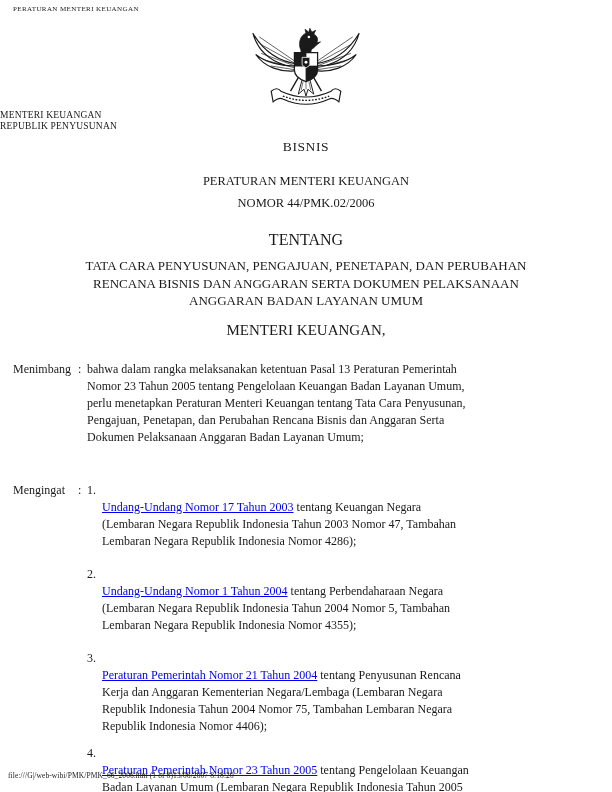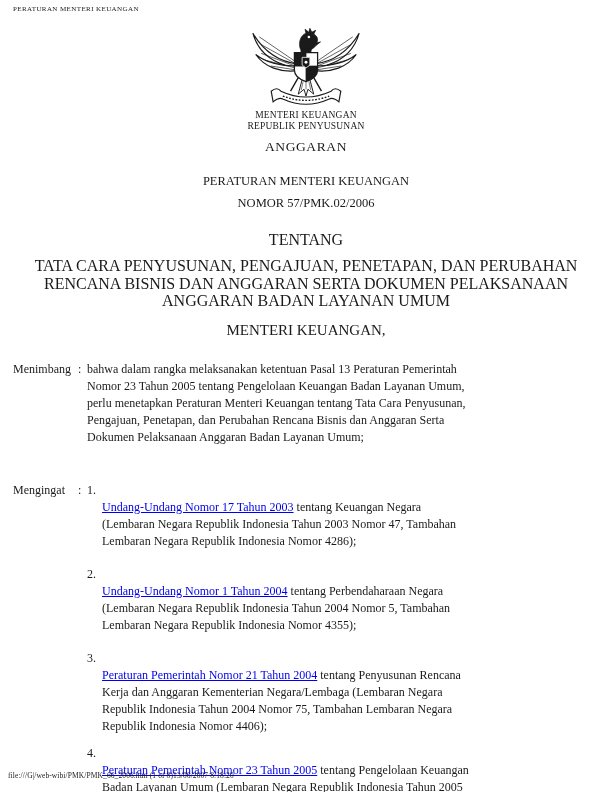--- a/index.html
+++ b/index.html
@@ -11,33 +11,33 @@
     font-family:"Liberation Serif","DejaVu Serif",serif;
     color:#1a1a1a;
     overflow:hidden;
   }
   .running-header{
     position:absolute;left:13px;top:5px;
     font-size:7px;letter-spacing:.4px;
   }
   .emblem-wrap{
     position:absolute;left:0;right:0;top:26px;
-    text-align:center;
+    text-align:left;
   }
   .emblem-wrap svg{display:block;margin:0 auto;}
   .emblem-caption{font-size:9.5px;line-height:11px;letter-spacing:.2px;}
   .salinan{
     position:absolute;left:0;right:0;top:139px;
     text-align:center;font-size:13.5px;letter-spacing:.6px;
   }
   .c-line{position:absolute;left:0;right:0;text-align:center;}
   .heading{top:174px;font-size:12.5px;}
   .nomor{top:196px;font-size:12.5px;}
   .tentang{top:231px;font-size:16px;}
-  .subject{top:257px;font-size:16px;line-height:17.5px;white-space:pre-line;}
+  .subject{top:257px;font-size:13px;line-height:17.5px;white-space:pre-line;}
   .authority{top:322px;font-size:15px;}
   .clause{
     position:absolute;left:13px;right:10px;
     display:flex;align-items:flex-start;
     font-size:12px;line-height:17px;
   }
   .clause .label{width:65px;flex:0 0 65px;}
   .clause .colon{width:9px;flex:0 0 9px;}
   .clause .content{flex:1 1 auto;max-width:500px;}
   .pre{white-space:pre-line;}
@@ -95,25 +95,25 @@
         <circle cx="60" cy="36" r="1.5" fill="#ffffff"></circle>
 
         <path d="M24,66 Q30,61 34,66 Q60,78 86,66 Q90,61 96,66 L94,77 Q88,72 84,74 Q60,85 36,74 Q32,72 26,77 Z" fill="#ffffff" stroke="#1a1a1a" stroke-width="1.2"></path>
         <path d="M36,71 Q60,80 84,71" stroke="#1a1a1a" stroke-width="1.4" fill="none" stroke-dasharray="1.8,1.6"></path>
       </svg>
     </span>
     <div class="emblem-caption">MENTERI KEUANGAN</div>
     <div class="emblem-caption">REPUBLIK PENYUSUNAN</div>
   </div>
 
-  <div class="salinan">ANGGARAN</div>
+  <div class="salinan">BISNIS</div>
 
   <div class="c-line heading">PERATURAN MENTERI KEUANGAN</div>
 
-  <div class="c-line nomor">NOMOR 57/PMK.02/2006</div>
+  <div class="c-line nomor">NOMOR 44/PMK.02/2006</div>
 
   <div class="c-line tentang">TENTANG</div>
 
   <div class="c-line subject">TATA CARA PENYUSUNAN, PENGAJUAN, PENETAPAN, DAN PERUBAHAN
 RENCANA BISNIS DAN ANGGARAN SERTA DOKUMEN PELAKSANAAN
 ANGGARAN BADAN LAYANAN UMUM</div>
 
   <div class="c-line authority">MENTERI KEUANGAN,</div>
 
   <div class="clause menimbang">

